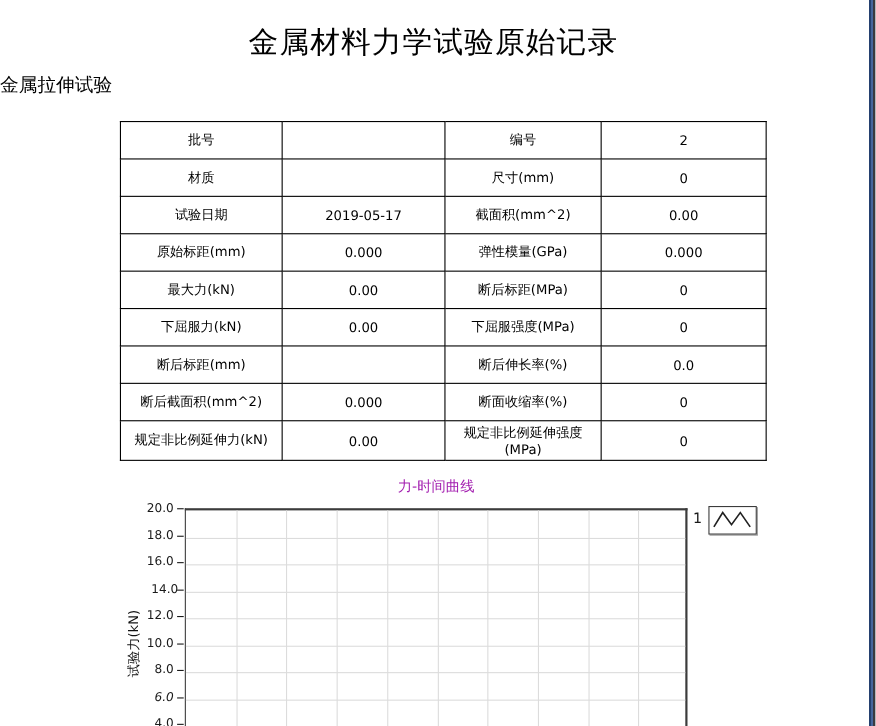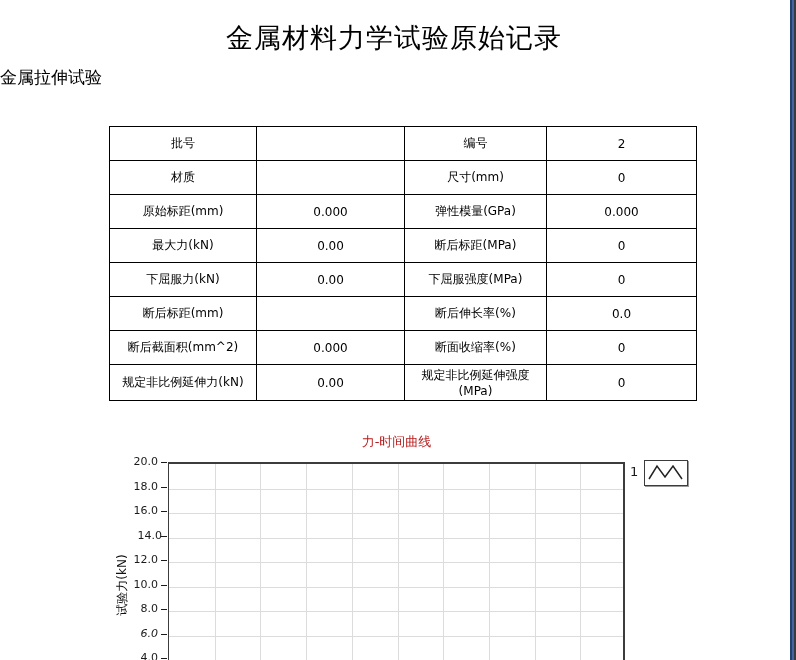--- a/index.html
+++ b/index.html
@@ -12,34 +12,34 @@
     font-family: "DejaVu Serif", "Liberation Serif", serif;
     letter-spacing: 1px;
   }
   .page-subtitle {
     position: absolute; top: 66px; left: 0; width: 788px;
     text-align: left; font-size: 17px; font-weight: 400;
     font-family: "DejaVu Serif", "Liberation Serif", serif;
   }
 
   table.record {
-    position: absolute; left: 109px; top: 126px; width: 587px;
+    position: absolute; left: 109px; top: 110px; width: 587px;
     border-collapse: collapse; table-layout: fixed;
   }
   table.record td {
     border: 1px solid #000; text-align: center; vertical-align: middle;
     font-size: 12px; padding: 2px 3px; overflow: hidden;
   }
   table.record tr { height: 34px; }
   table.record tr:last-child { height: 28px; }
 
   .chart { position: absolute; left: 0; top: 430px; width: 796px; height: 300px; }
   .chart-title {
     position: absolute; left: 168px; top: 3px; width: 457px;
-    text-align: center; font-size: 13px; color: #b91c1c;
+    text-align: center; font-size: 13px; color: #a21caf;
   }
   .plot {
     position: absolute; left: 168px; top: 32px; width: 457px; height: 246px;
     border-left: 1px solid #3c3c3c; border-top: 2px solid #3c3c3c;
     border-right: 2px solid #3c3c3c; background: #fff;
   }
   .x-gridline { position: absolute; top: 0; bottom: 0; width: 1px; background: #dcdcdc; }
   .y-gridline { position: absolute; left: 0; right: 0; height: 1px; background: #dcdcdc; }
   .ytick-label {
     position: absolute; width: 50px; text-align: right;
@@ -84,20 +84,26 @@
         <td>批号</td>
         <td></td>
         <td>编号</td>
         <td>2</td>
       </tr>
       <tr>
         <td>材质</td>
         <td></td>
         <td>尺寸(mm)</td>
         <td>0</td>
+      </tr>
+      <tr>
+        <td>试验日期</td>
+        <td>2019-05-17</td>
+        <td>截面积(mm^2)</td>
+        <td>0.00</td>
       </tr>
       <tr>
         <td>原始标距(mm)</td>
         <td>0.000</td>
         <td>弹性模量(GPa)</td>
         <td>0.000</td>
       </tr>
       <tr>
         <td>最大力(kN)</td>
         <td>0.00</td>

